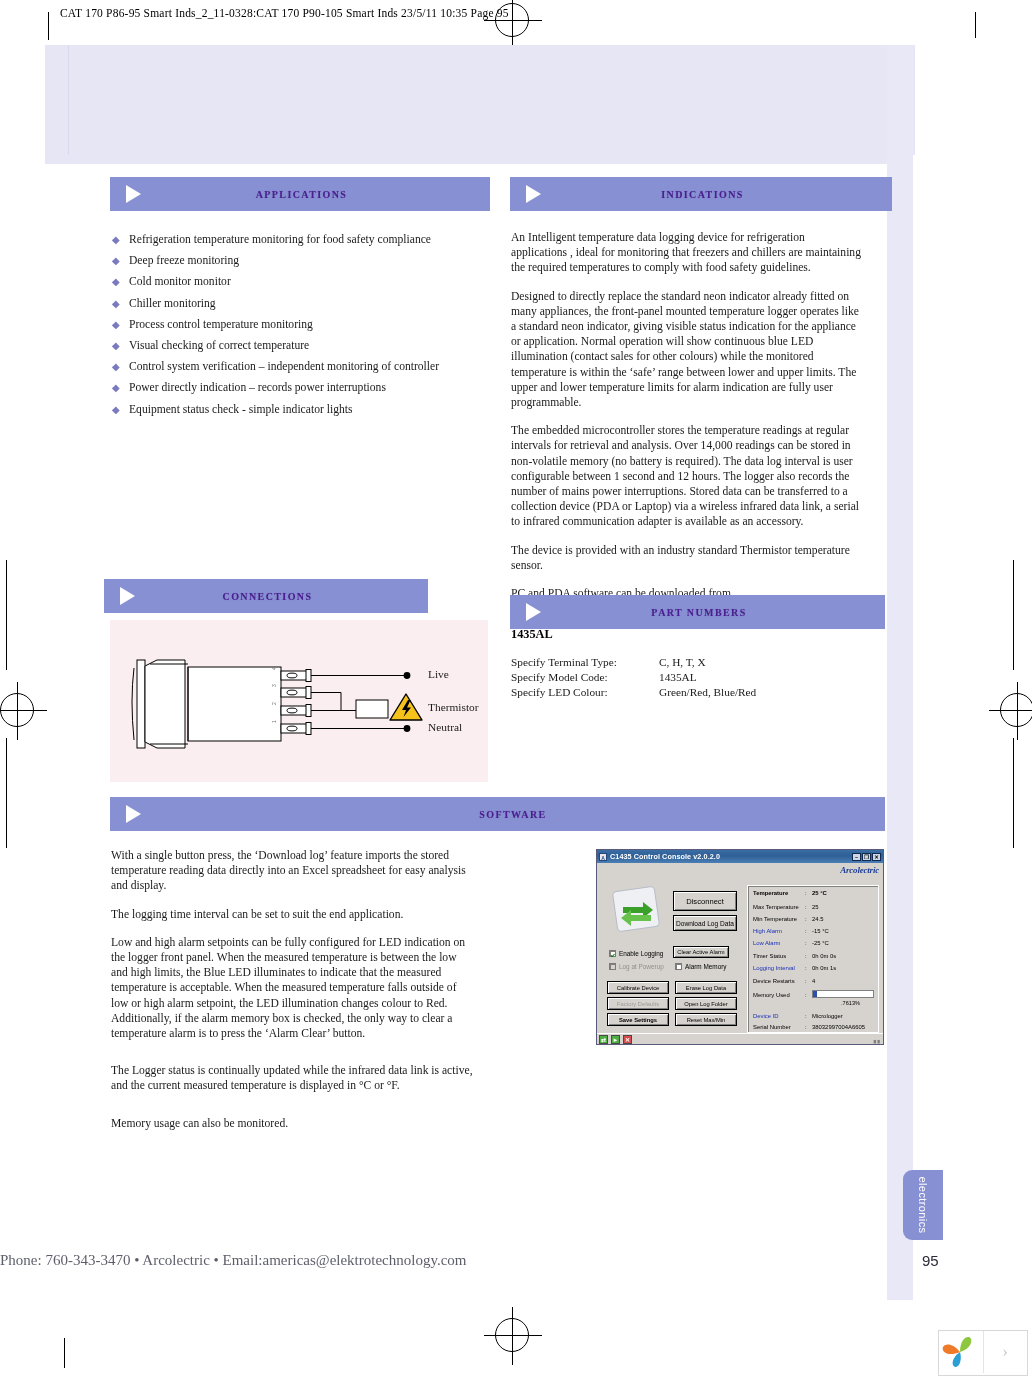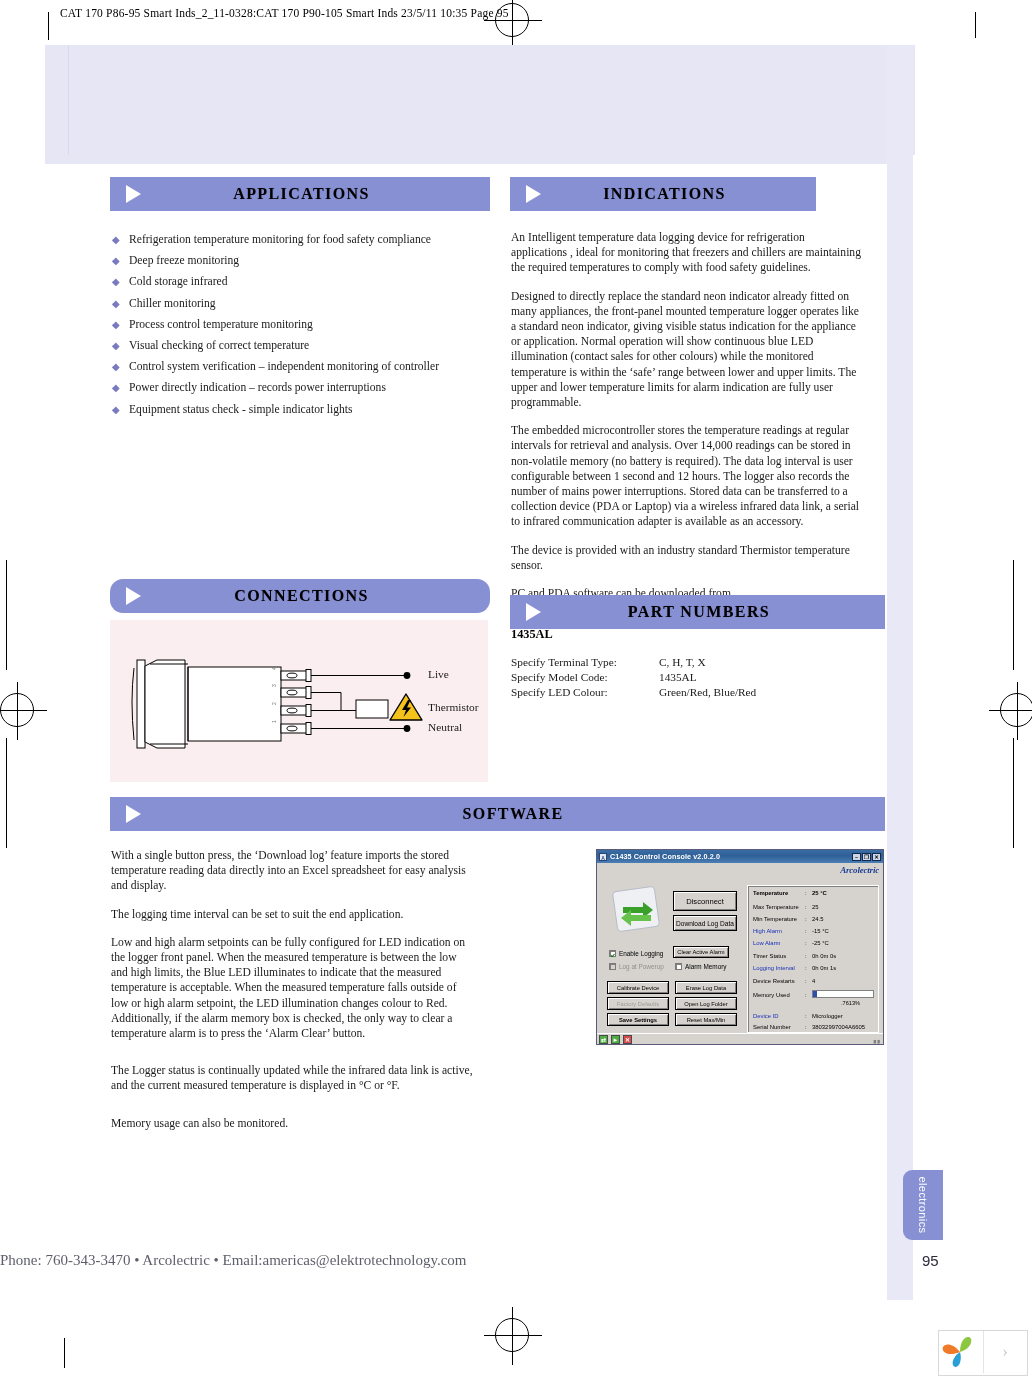--- a/index.html
+++ b/index.html
@@ -50,21 +50,21 @@
   }
   .sec-bar .tri{
     margin-left:16px;
     width:0;height:0;
     border-top:9px solid transparent;
     border-bottom:9px solid transparent;
     border-left:15px solid #ffffff;
   }
   .sec-bar .sec-title{
     flex:1;text-align:center;
-    color:#000000;font-weight:bold;font-size:16px;
+    color:#4c1d95;font-weight:bold;font-size:10px;
     letter-spacing:1.4px;
     font-family:"Liberation Serif", serif;
     padding-right:28px;
     text-shadow:0 0 1px rgba(0,0,0,.25);
   }
 
   
   .txt{
     position:absolute;
     font-family:"Liberation Serif", serif;
@@ -245,43 +245,43 @@
   <div class="lav-right"></div>
 
   <div class="sec-bar" style="left:110px;top:177px;width:380px;">
     <div class="tri"></div>
     <div class="sec-title">APPLICATIONS</div>
   </div>
 
   <ul class="bul-list" style="left:112px;top:232px;width:378px;">
     <li><span class="bul">◆</span><span>Refrigeration temperature monitoring for food safety compliance</span></li>
     <li><span class="bul">◆</span><span>Deep freeze monitoring</span></li>
-    <li><span class="bul">◆</span><span>Cold storage infrared</span></li>
+    <li><span class="bul">◆</span><span>Cold monitor monitor</span></li>
     <li><span class="bul">◆</span><span>Chiller monitoring</span></li>
     <li><span class="bul">◆</span><span>Process control temperature monitoring</span></li>
     <li><span class="bul">◆</span><span>Visual checking of correct temperature</span></li>
     <li><span class="bul">◆</span><span>Control system verification – independent monitoring of controller</span></li>
     <li><span class="bul">◆</span><span>Power directly indication – records power interruptions</span></li>
     <li><span class="bul">◆</span><span>Equipment status check - simple indicator lights</span></li>
   </ul>
 
-  <div class="sec-bar" style="left:510px;top:177px;width:306px;">
+  <div class="sec-bar" style="left:510px;top:177px;width:382px;">
     <div class="tri"></div>
     <div class="sec-title">INDICATIONS</div>
   </div>
 
   <div class="txt" style="left:511px;top:230px;width:352px;">
     <p class="para">An Intelligent temperature data logging device for refrigeration applications , ideal for monitoring that freezers and chillers are maintaining the required temperatures to comply with food safety guidelines.</p>
     <p class="para">Designed to directly replace the standard neon indicator already fitted on many appliances, the front-panel mounted temperature logger operates like a standard neon indicator, giving visible status indication for the appliance or application. Normal operation will show continuous blue LED illumination (contact sales for other colours) while the monitored temperature is within the ‘safe’ range between lower and upper limits. The upper and lower temperature limits for alarm indication are fully user programmable.</p>
     <p class="para">The embedded microcontroller stores the temperature readings at regular intervals for retrieval and analysis. Over 14,000 readings can be stored in non-volatile memory (no battery is required). The data log interval is user configurable between 1 second and 12 hours. The logger also records the number of mains power interruptions. Stored data can be transferred to a collection device (PDA or Laptop) via a wireless infrared data link, a serial to infrared communication adapter is available as an accessory.</p>
     <p class="para">The device is provided with an industry standard Thermistor temperature sensor.</p>
     <p class="para">PC and PDA software can be downloaded from www.arcolectric.co.uk/software</p>
   </div>
 
-  <div class="sec-bar" style="left:110px;top:579px;width:380px;border-radius:13px;">
+  <div class="sec-bar" style="left:104px;top:579px;width:324px;">
     <div class="tri"></div>
     <div class="sec-title">CONNECTIONS</div>
   </div>
 
   <div class="conn-panel" style="left:110px;top:620px;width:378px;height:162px;">
     <svg width="378" height="162" viewBox="0 0 378 162">
       <g stroke="#000" stroke-width="1" fill="none">
 
         <rect x="27" y="40" width="8" height="88" fill="#fff"></rect>
         <path d="M35 46 L47 40 L75 40 L75 128 L47 128 L35 122 Z" fill="#fff"></path>

